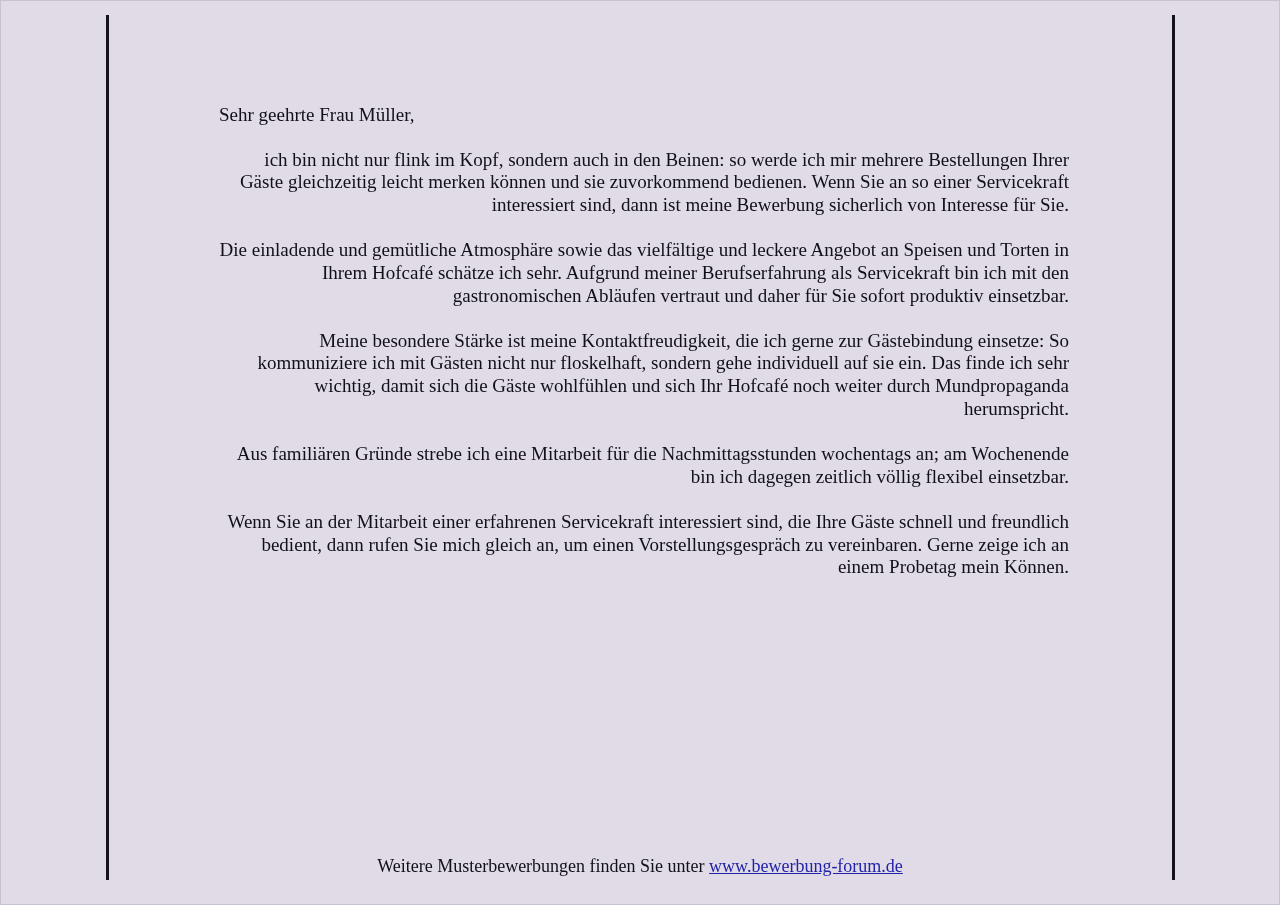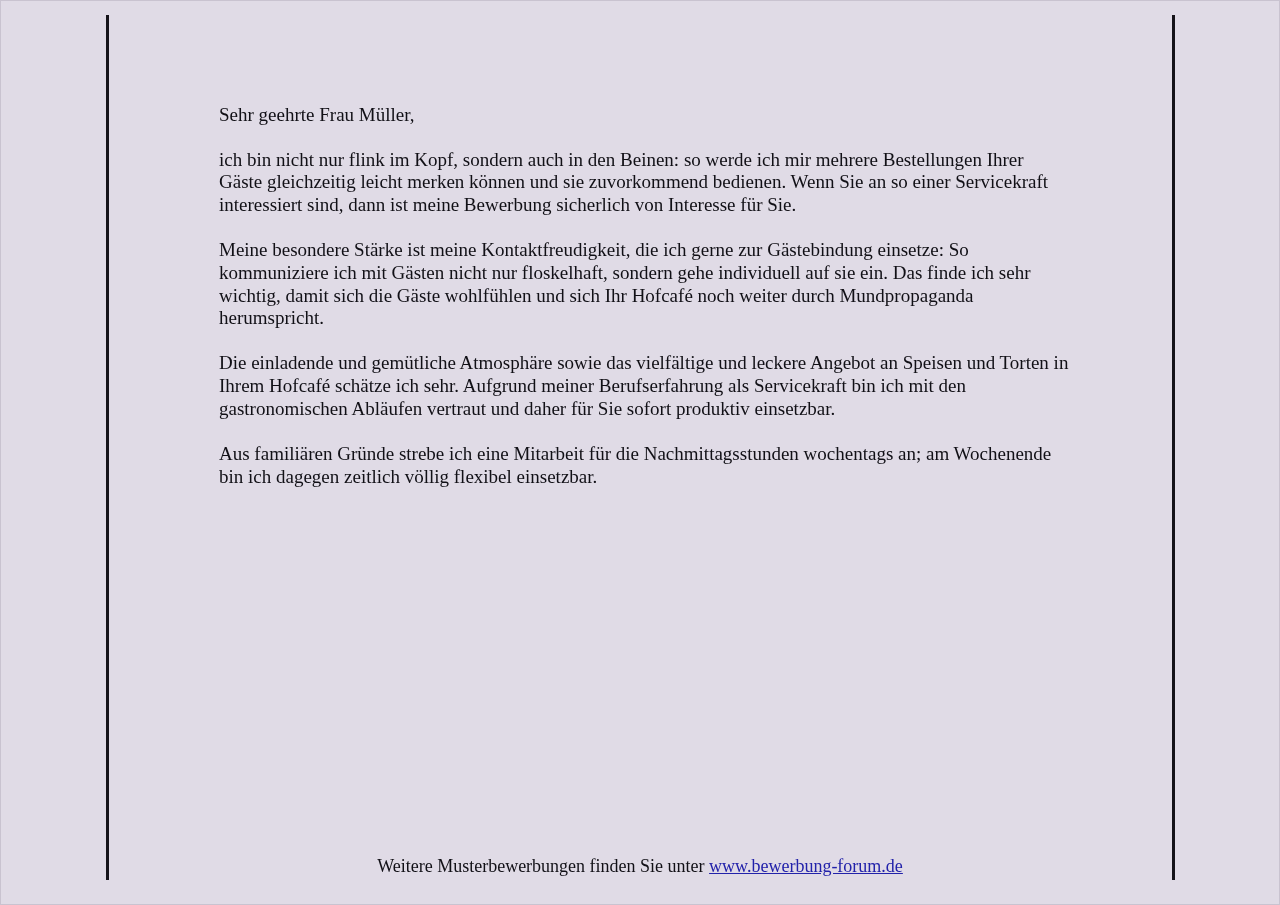--- a/index.html
+++ b/index.html
@@ -45,20 +45,21 @@
     }
     .salutation {
       font-size: 19px;
       line-height: 23px;
       margin: 63px 0 0 0;
     }
     .para {
       font-size: 19px;
       line-height: 22.7px;
       margin: 22.5px 0 0 0;
+      text-align: right;
     }
     .closing {
       font-size: 19px;
       line-height: 23px;
       margin: 22.5px 0 0 0;
     }
     .footer {
       position: absolute;
       left: 0;
       width: 1280px;
@@ -76,20 +77,21 @@
 </head>
 <body>
 
 <div class="page-border"></div>
 <div class="rule left"></div>
 <div class="rule right"></div>
 
 <div class="content">
   <p class="salutation">Sehr geehrte Frau Müller,</p>
   <p class="para">ich bin nicht nur flink im Kopf, sondern auch in den Beinen: so werde ich mir mehrere Bestellungen Ihrer Gäste gleichzeitig leicht merken können und sie zuvorkommend bedienen. Wenn Sie an so einer Servicekraft interessiert sind, dann ist meine Bewerbung sicherlich von Interesse für Sie.</p>
+  <p class="para">Die einladende und gemütliche Atmosphäre sowie das vielfältige und leckere Angebot an Speisen und Torten in Ihrem Hofcafé schätze ich sehr. Aufgrund meiner Berufserfahrung als Servicekraft bin ich mit den gastronomischen Abläufen vertraut und daher für Sie sofort produktiv einsetzbar.</p>
   <p class="para">Meine besondere Stärke ist meine Kontaktfreudigkeit, die ich gerne zur Gästebindung einsetze: So kommuniziere ich mit Gästen nicht nur floskelhaft, sondern gehe individuell auf sie ein. Das finde ich sehr wichtig, damit sich die Gäste wohlfühlen und sich Ihr Hofcafé noch weiter durch Mundpropaganda herumspricht.</p>
-  <p class="para">Die einladende und gemütliche Atmosphäre sowie das vielfältige und leckere Angebot an Speisen und Torten in Ihrem Hofcafé schätze ich sehr. Aufgrund meiner Berufserfahrung als Servicekraft bin ich mit den gastronomischen Abläufen vertraut und daher für Sie sofort produktiv einsetzbar.</p>
   <p class="para">Aus familiären Gründe strebe ich eine Mitarbeit für die Nachmittagsstunden wochentags an; am Wochenende bin ich dagegen zeitlich völlig flexibel einsetzbar.</p>
+  <p class="para">Wenn Sie an der Mitarbeit einer erfahrenen Servicekraft interessiert sind, die Ihre Gäste schnell und freundlich bedient, dann rufen Sie mich gleich an, um einen Vorstellungsgespräch zu vereinbaren. Gerne zeige ich an einem Probetag mein Können.</p>
 </div>
 
 <div class="footer">
   <span>Weitere Musterbewerbungen finden Sie unter </span><a href="#">www.bewerbung-forum.de</a>
 </div>
 
 </body></html>

